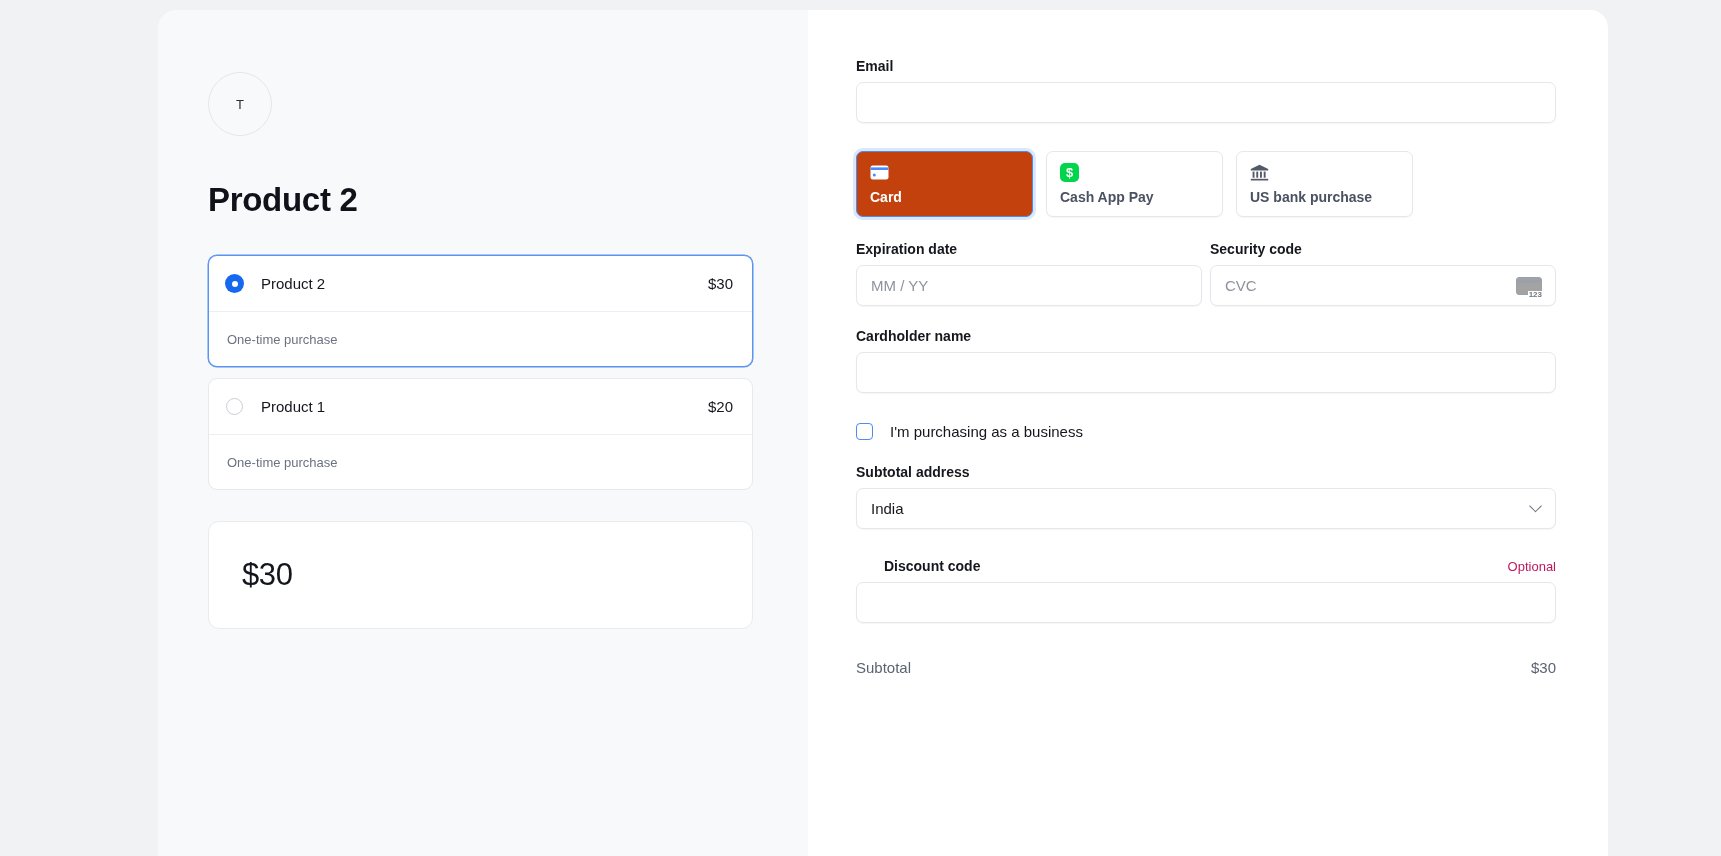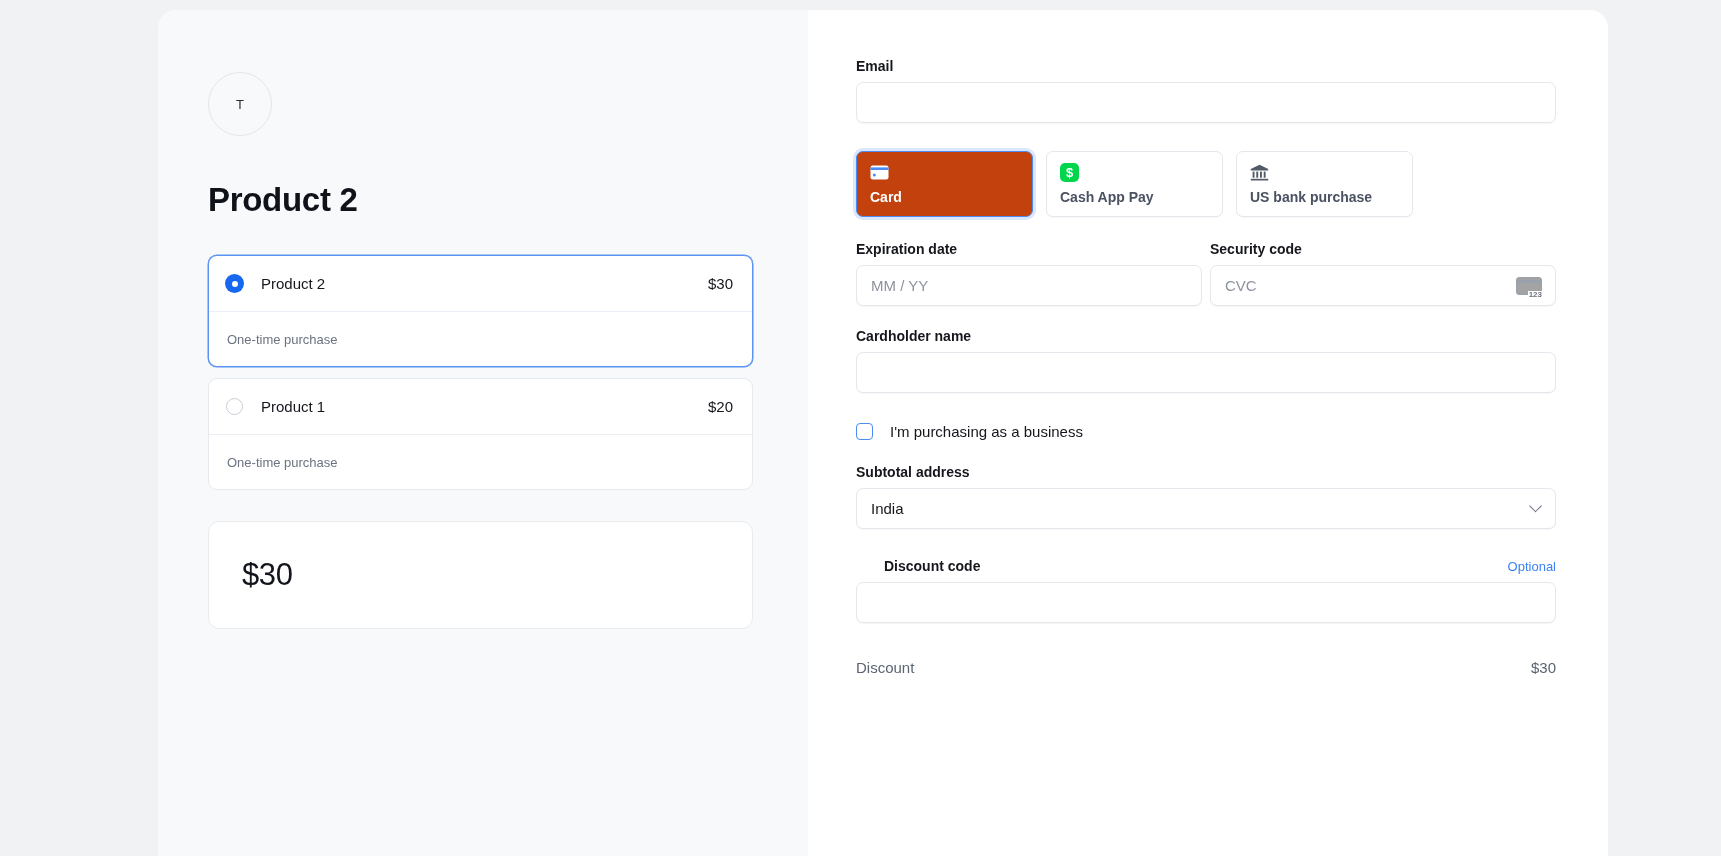--- a/index.html
+++ b/index.html
@@ -130,21 +130,21 @@
     color: #15171d;
     margin-bottom: 8px;
     display: block;
   }
   .label-row {
     display: flex; align-items: baseline; justify-content: space-between;
     margin-bottom: 8px;
     padding-left: 28px;
   }
   .label-row .field-label { margin-bottom: 0; }
-  .optional-tag { font-size: 13px; color: #3b82f6; }
+  .optional-tag { font-size: 13px; color: #be185d; }
 
   .input-box {
     height: 41px;
     border: 1px solid #e4e7ec;
     border-radius: 7px;
     background: #fff;
     box-shadow: 0 1px 1px rgba(16,24,40,0.04);
     display: flex; align-items: center;
     padding: 0 14px;
     font-size: 15px;
@@ -413,20 +413,20 @@
           <span class="field-label">Discount code</span>
           <span class="optional-tag">Optional</span>
         </div>
         <div class="input-box">
           <span class="placeholder"></span>
         </div>
       </div>
 
       <div class="totals">
         <div class="total-row">
-          <span class="lbl">Discount</span>
+          <span class="lbl">Subtotal</span>
           <span class="val">$30</span>
         </div>
       </div>
 
     </div>
   </div>
 </div>
 
 </body></html>

